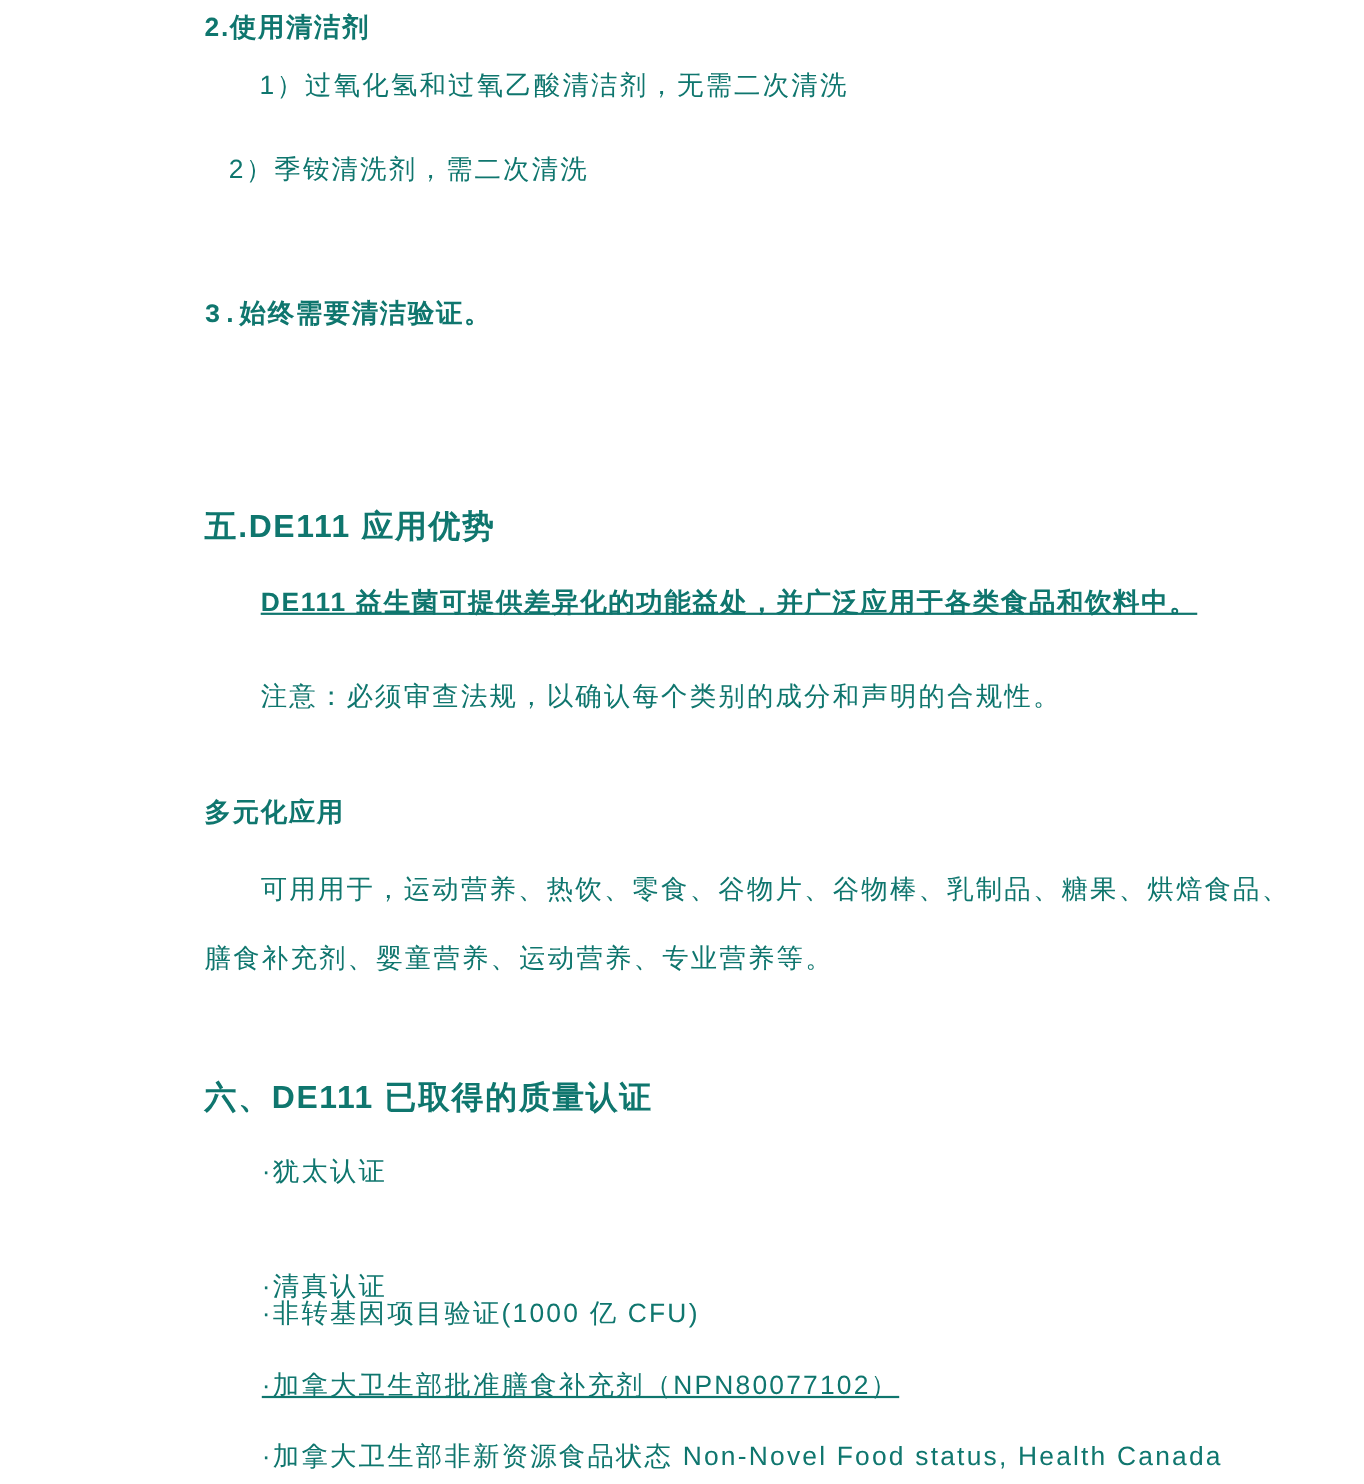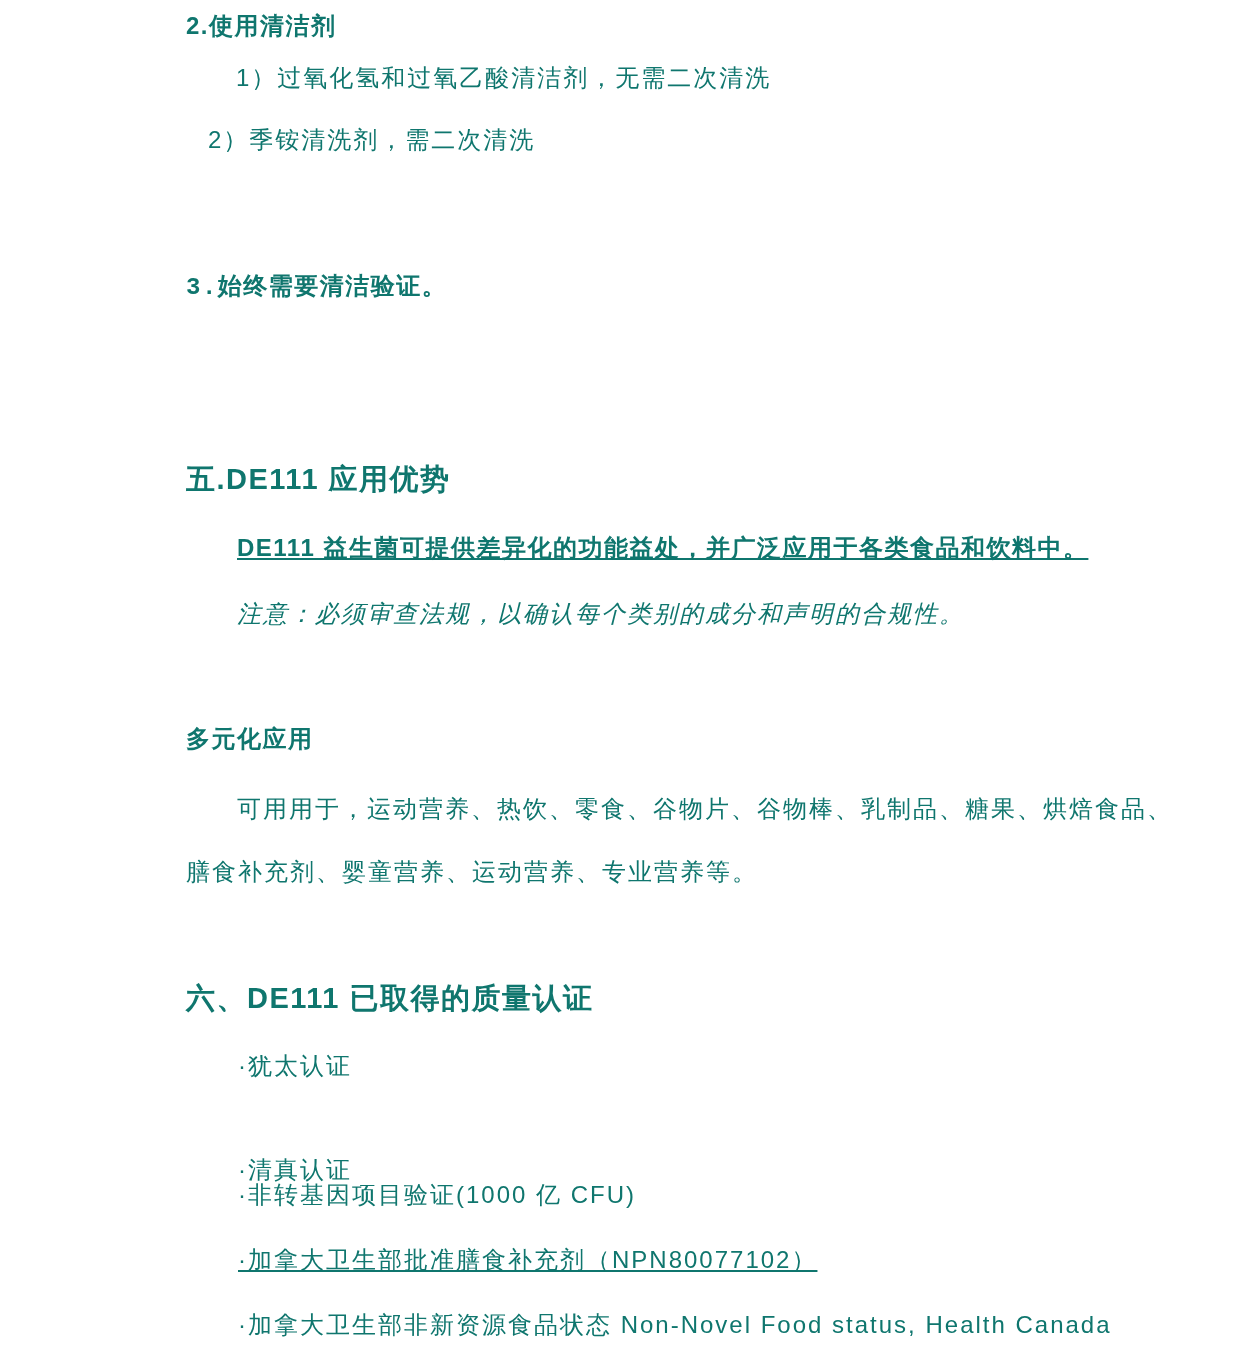--- a/index.html
+++ b/index.html
@@ -24,27 +24,27 @@
   .body { font-size: 24px; font-weight: normal; letter-spacing: 2px; }
   .body-bold { font-size: 24px; font-weight: bold; letter-spacing: 1.5px; text-decoration: underline; }
 </style>
 </head>
 <body>
 
 <div class="page">
 
   <p class="line h3" style="top:12px;   left:186px;">2.使用清洁剂</p>
   <p class="line body" style="top:64px;   left:208px;margin-left:28px;">1）过氧化氢和过氧乙酸清洁剂，无需二次清洗</p>
-  <p class="line body" style="top:126px;  left:208px;">2）季铵清洗剂，需二次清洗</p>
+  <p class="line body" style="top:141px;  left:208px;">2）季铵清洗剂，需二次清洗</p>
 
   <p class="line h3" style="top:274px;  left:186px;font-family:Liberation Mono, monospace;">3.始终需要清洁验证。</p>
 
   <p class="line h2" style="top:463px;  left:186px;">五.DE111 应用优势</p>
   <p class="line body-bold" style="top:534px; left:237px;">DE111 益生菌可提供差异化的功能益处，并广泛应用于各类食品和饮料中。</p>
-  <p class="line body" style="top:600px;  left:237px;font-style:italic;">注意：必须审查法规，以确认每个类别的成分和声明的合规性。</p>
+  <p class="line body" style="top:620px;  left:237px;">注意：必须审查法规，以确认每个类别的成分和声明的合规性。</p>
 
   <p class="line h3" style="top:725px;  left:186px;">多元化应用</p>
   <p class="line body" style="top:795px;  left:237px;">可用用于，运动营养、热饮、零食、谷物片、谷物棒、乳制品、糖果、烘焙食品、</p>
   <p class="line body" style="top:858px;  left:186px;">膳食补充剂、婴童营养、运动营养、专业营养等。</p>
 
   <p class="line h2" style="top:982px;  left:186px;">六、DE111 已取得的质量认证</p>
   <p class="line body" style="top:1052px; left:238px;">·犹太认证</p>
   <p class="line body" style="top:1156px; left:238px;">·清真认证</p>
   <p class="line body" style="top:1181px; left:238px;">·非转基因项目验证(1000 亿 CFU)</p>
   <p class="line body" style="top:1246px; left:238px;text-decoration:underline;">·加拿大卫生部批准膳食补充剂（NPN80077102）</p>

